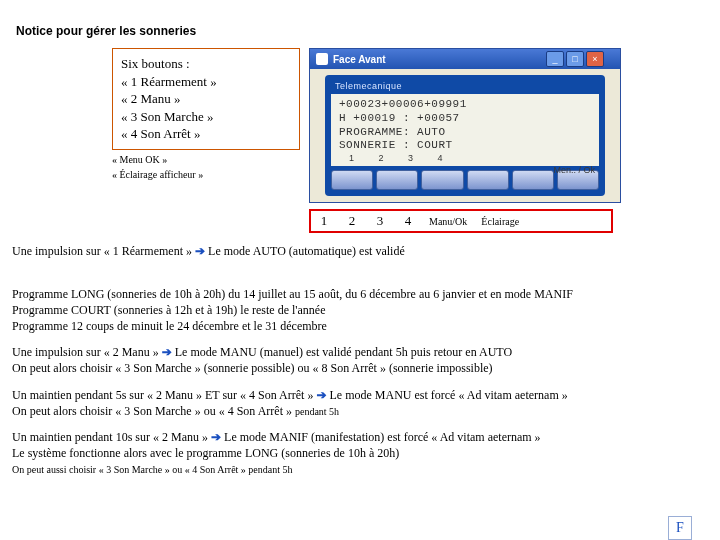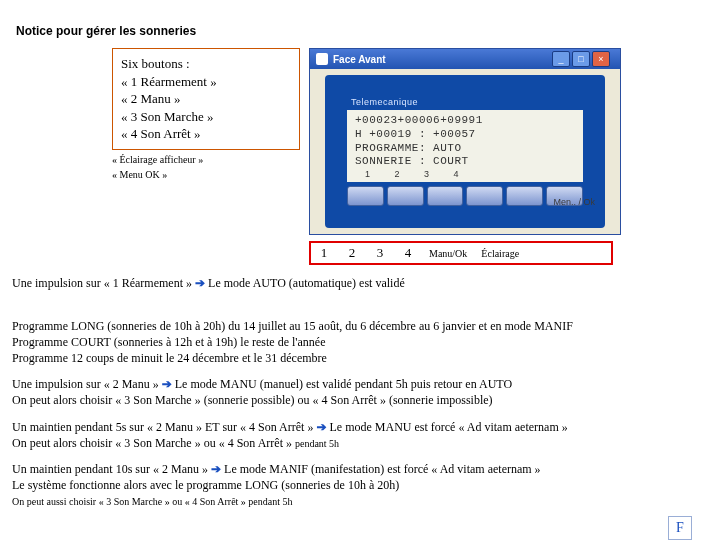--- a/index.html
+++ b/index.html
@@ -52,21 +52,21 @@
     background: #ece9d8;
     font-family: Tahoma, sans-serif;
     font-size: 10px;
   }
   .titlebar {
     background: linear-gradient(#4a79d6, #2254b2);
     color: #fff;
     display: flex;
     align-items: center;
     height: 20px;
-    padding: 0 10px 0 6px;
+    padding: 0 16px 0 6px;
   }
   .titlebar .t-icon {
     width: 12px; height: 12px;
     background: #fff;
     border-radius: 2px;
     margin-right: 5px;
     display: inline-block;
   }
   .titlebar .t-text { flex: 1; font-weight: bold; }
   .titlebar .btn {
@@ -83,21 +83,21 @@
   .titlebar .btn.close { background: #e06445; }
   .client {
     padding: 6px;
     display: flex;
     flex-direction: column;
     align-items: center;
   }
   .device {
     background: #0f4aa6;
     border-radius: 4px;
-    padding: 22px;
+    padding: 6px;
     width: 280px;
     box-sizing: border-box;
   }
   .device-brand {
     color: #d7e4ff;
     font-size: 9px;
     margin: 0 0 3px 4px;
     letter-spacing: .5px;
   }
   .lcd {
@@ -186,22 +186,22 @@
   <div class="top-row">
 
     <div class="box-col">
       <div class="instruction-box">
         <div>Six boutons :</div>
         <div>« 1 Réarmement »</div>
         <div>« 2 Manu »</div>
         <div>« 3 Son Marche »</div>
         <div>« 4 Son Arrêt »</div>
       </div>
+      <div class="small-note">« Menu OK »</div>
       <div class="small-note">« Éclairage afficheur »</div>
-      <div class="small-note">« Menu OK »</div>
     </div>
 
     <div class="device-col">
       <div class="win">
         <div class="titlebar">
           <span class="t-icon"></span>
           <span class="t-text">Face Avant</span>
           <span class="btn">_</span>
           <span class="btn">□</span>
           <span class="btn close">×</span>
@@ -250,21 +250,21 @@
 
   <div class="para">
     <br>
     <span>Programme LONG (sonneries de 10h à 20h) du 14 juillet au 15 août, du 6 décembre au 6 janvier et en mode MANIF</span><br>
     <span>Programme COURT (sonneries à 12h et à 19h) le reste de l'année</span><br>
     <span>Programme 12 coups de minuit le 24 décembre et le 31 décembre</span>
   </div>
 
   <div class="para">
     <span>Une impulsion sur « 2 Manu » </span><span class="arrow">➔</span><span> Le mode MANU (manuel) est validé pendant 5h puis retour en AUTO</span><br>
-    <span>On peut alors choisir « 3 Son Marche » (sonnerie possible) ou « 4 Son Arrêt » (sonnerie impossible)</span>
+    <span>On peut alors choisir « 3 Son Marche » (sonnerie possible) ou « 8 Son Arrêt » (sonnerie impossible)</span>
   </div>
 
   <div class="para">
     <span>Un maintien pendant 5s sur « 2 Manu » ET sur « 4 Son Arrêt » </span><span class="arrow">➔</span><span> Le mode MANU est forcé « Ad vitam aeternam »</span><br>
     <span>On peut alors choisir « 3 Son Marche » ou « 4 Son Arrêt » </span><span class="small">pendant 5h</span>
   </div>
 
   <div class="para">
     <span>Un maintien pendant 10s sur « 2 Manu »  </span><span class="arrow">➔</span><span> Le mode MANIF (manifestation) est forcé « Ad vitam aeternam »</span><br>
     <span>Le système fonctionne alors avec le programme LONG (sonneries de 10h à 20h)</span><br>

